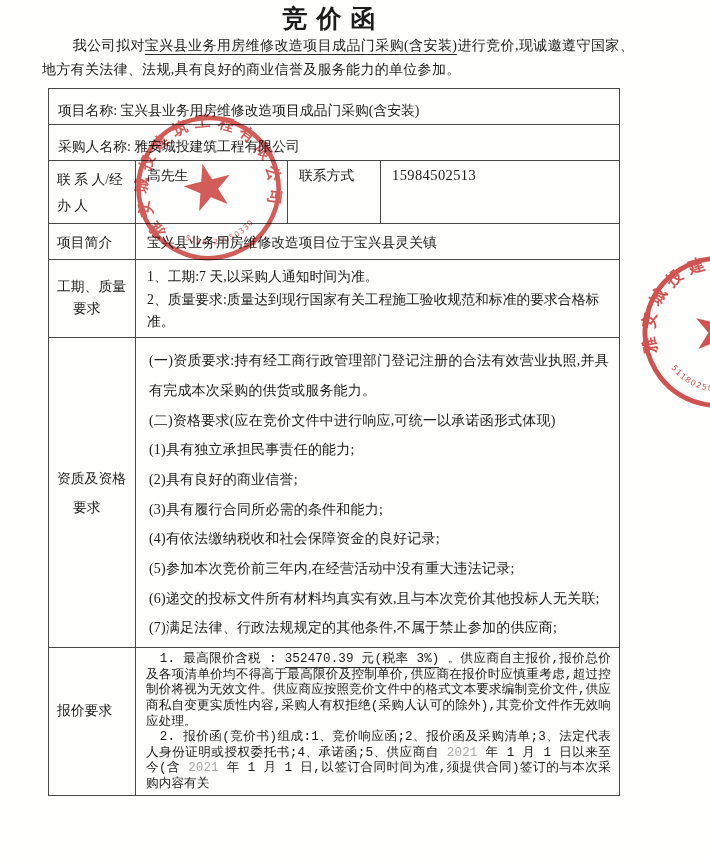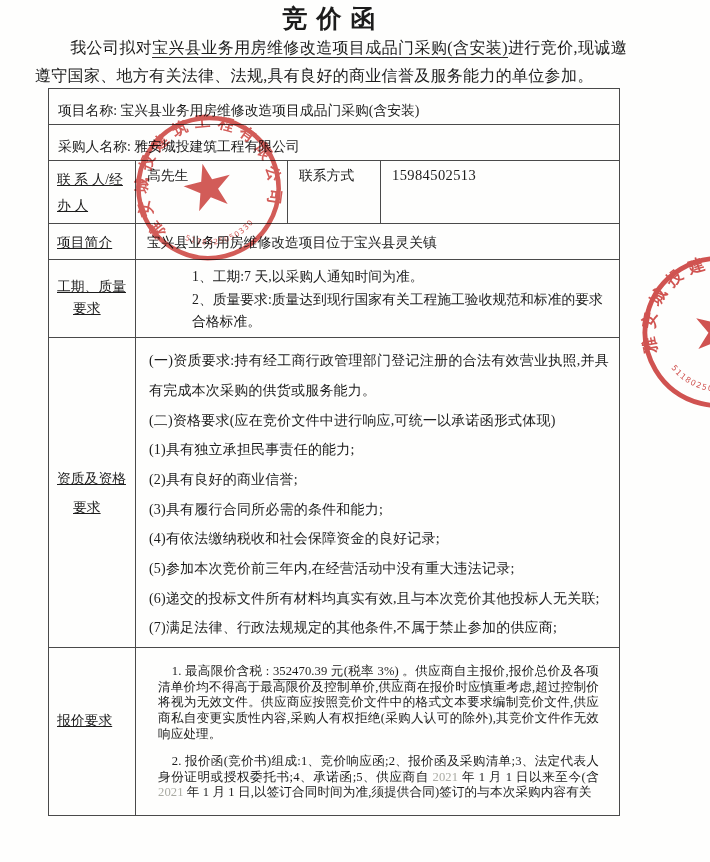--- a/index.html
+++ b/index.html
@@ -11,49 +11,49 @@
     font-family:"Liberation Serif","DejaVu Serif",serif;
     color:#1c1c1c;
     -webkit-font-smoothing:antialiased;
   }
   .page-title{
     position:absolute;left:48px;top:2px;width:571px;
     text-align:center;font-size:25px;font-weight:bold;
     letter-spacing:9px;
   }
   .intro{
-    position:absolute;left:35px;top:34px;width:592px;
-    font-size:16px;line-height:1.72;
+    position:absolute;left:42px;top:34px;width:592px;
+    font-size:14px;line-height:1.72;
     text-indent:2.2em;letter-spacing:.3px;
     text-align:justify;
   }
   .u{border-bottom:1px solid #2a2a2a;padding-bottom:1px;}
   table.doc-table{
     position:absolute;left:48px;top:88px;
     width:571px;border-collapse:collapse;table-layout:fixed;
     font-size:13.8px;
   }
   .doc-table td{
     border:1px solid #4a4a4a;
     padding:0;vertical-align:top;overflow:hidden;
   }
   .cell-pad{padding:5px 8px 4px 9px;margin-top:8px;}
-  .lbl{padding:6px 4px 4px 8px;line-height:1.9;text-decoration:underline;}
+  .lbl{padding:6px 4px 4px 8px;line-height:1.9;}
   .lbl .l2-center{padding-left:16px;}
   .val{padding:6px 8px 4px 11px;}
   td.v-mid{vertical-align:middle;}
   .phone{font-size:14.5px;letter-spacing:.4px;}
   .qual .q-item{line-height:2.12;text-align:justify;letter-spacing:.2px;}
   .qual{padding:8px 10px 4px 13px;font-size:14px;}
-  .two-line div{line-height:1.62;margin-left:45px;}
+  .two-line div{line-height:1.62;}
   .quote{
     padding:4px 8px 2px 10px;
     font-size:12.6px;line-height:15.6px;text-align:justify;letter-spacing:.1px;
   }
-  .quote p{margin:12px;text-indent:1.1em;}
+  .quote p{margin:0;text-indent:1.1em;font-family:Liberation Mono, monospace;}
   .year-gray{color:#a9aaa2;}
   .stamp{
     position:absolute;
     mix-blend-mode:multiply;
     opacity:.9;
     pointer-events:none;
   }
   #stamp-main{left:128px;top:107px;transform:rotate(-14deg);}
   #stamp-edge{left:633px;top:247px;transform:rotate(14deg);opacity:.95;}
   .seal-stroke{fill:none;stroke-width:4.6px;}

